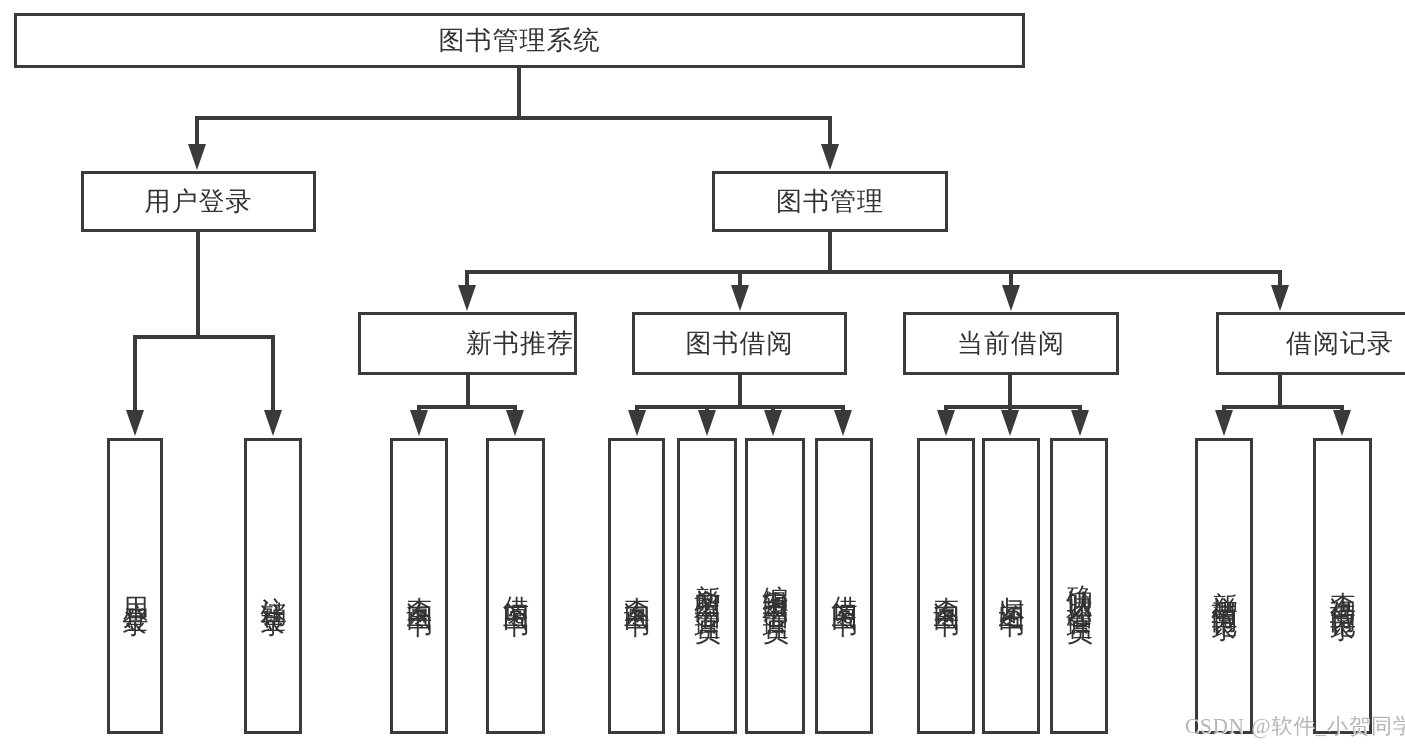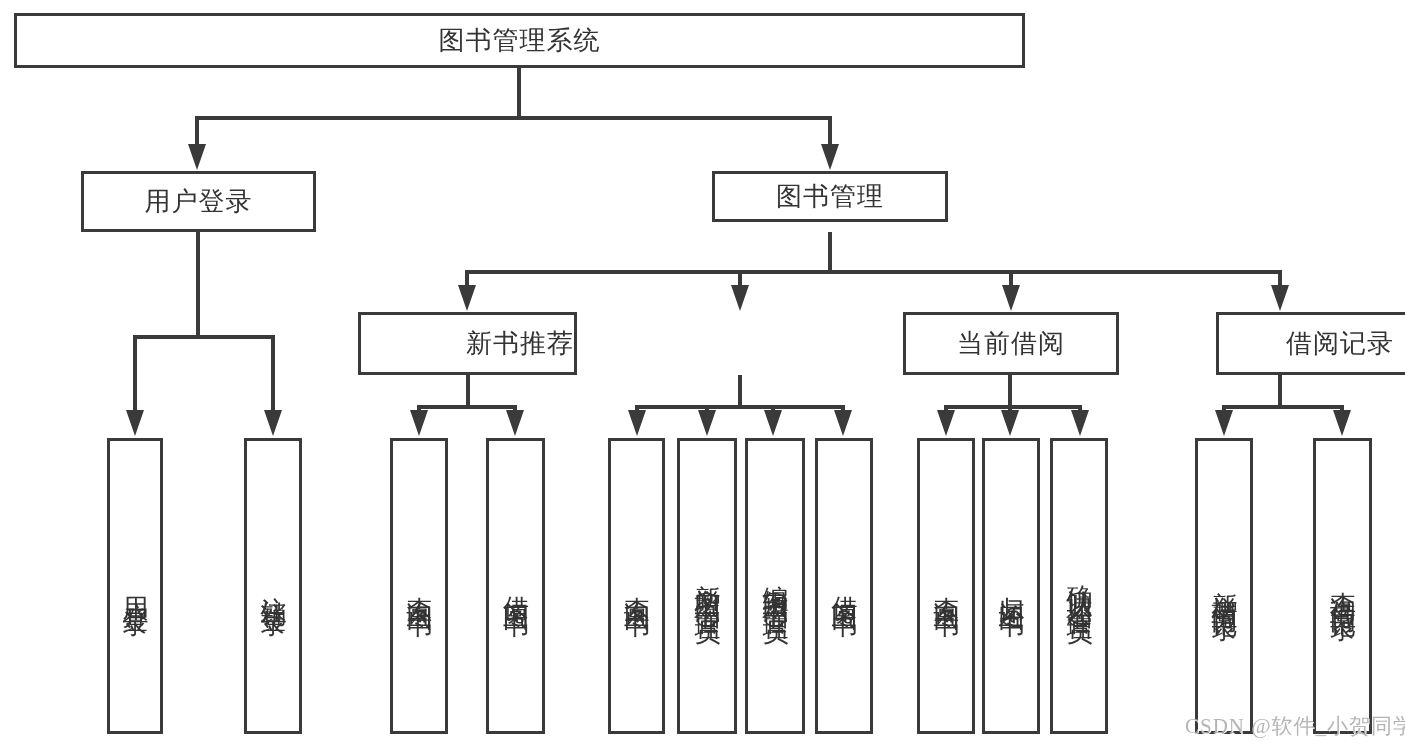--- a/index.html
+++ b/index.html
@@ -109,26 +109,29 @@
     </g>
   </svg>
 
   <div class="hbox" style="left:14px; top:13px; width:1011px; height:55px;">
     <span>图书管理系统</span>
   </div>
 
   <div class="hbox" style="left:81px; top:171px; width:235px; height:61px;">
     <span>用户登录</span>
   </div>
-  <div class="hbox" style="left:712px; top:171px; width:236px; height:51px;">
+  <div class="hbox" style="left:712px; top:171px; width:236px; height:61px;">
     <span>图书管理</span>
   </div>
 
   <div class="hbox" style="left:358px; top:312px; width:219px; height:63px;justify-content:flex-end;">
     <span>新书推荐</span>
+  </div>
+  <div class="hbox" style="left:632px; top:312px; width:215px; height:63px;">
+    <span>图书借阅</span>
   </div>
   <div class="hbox" style="left:903px; top:312px; width:216px; height:63px;text-align:right;">
     <span>当前借阅</span>
   </div>
   <div class="hbox" style="left:1216px; top:312px; width:248px; height:63px;">
     <span>借阅记录</span>
   </div>
 
   <div class="vbox" style="left:107px; width:56px;">
     <span class="vtext">用户登录</span>

